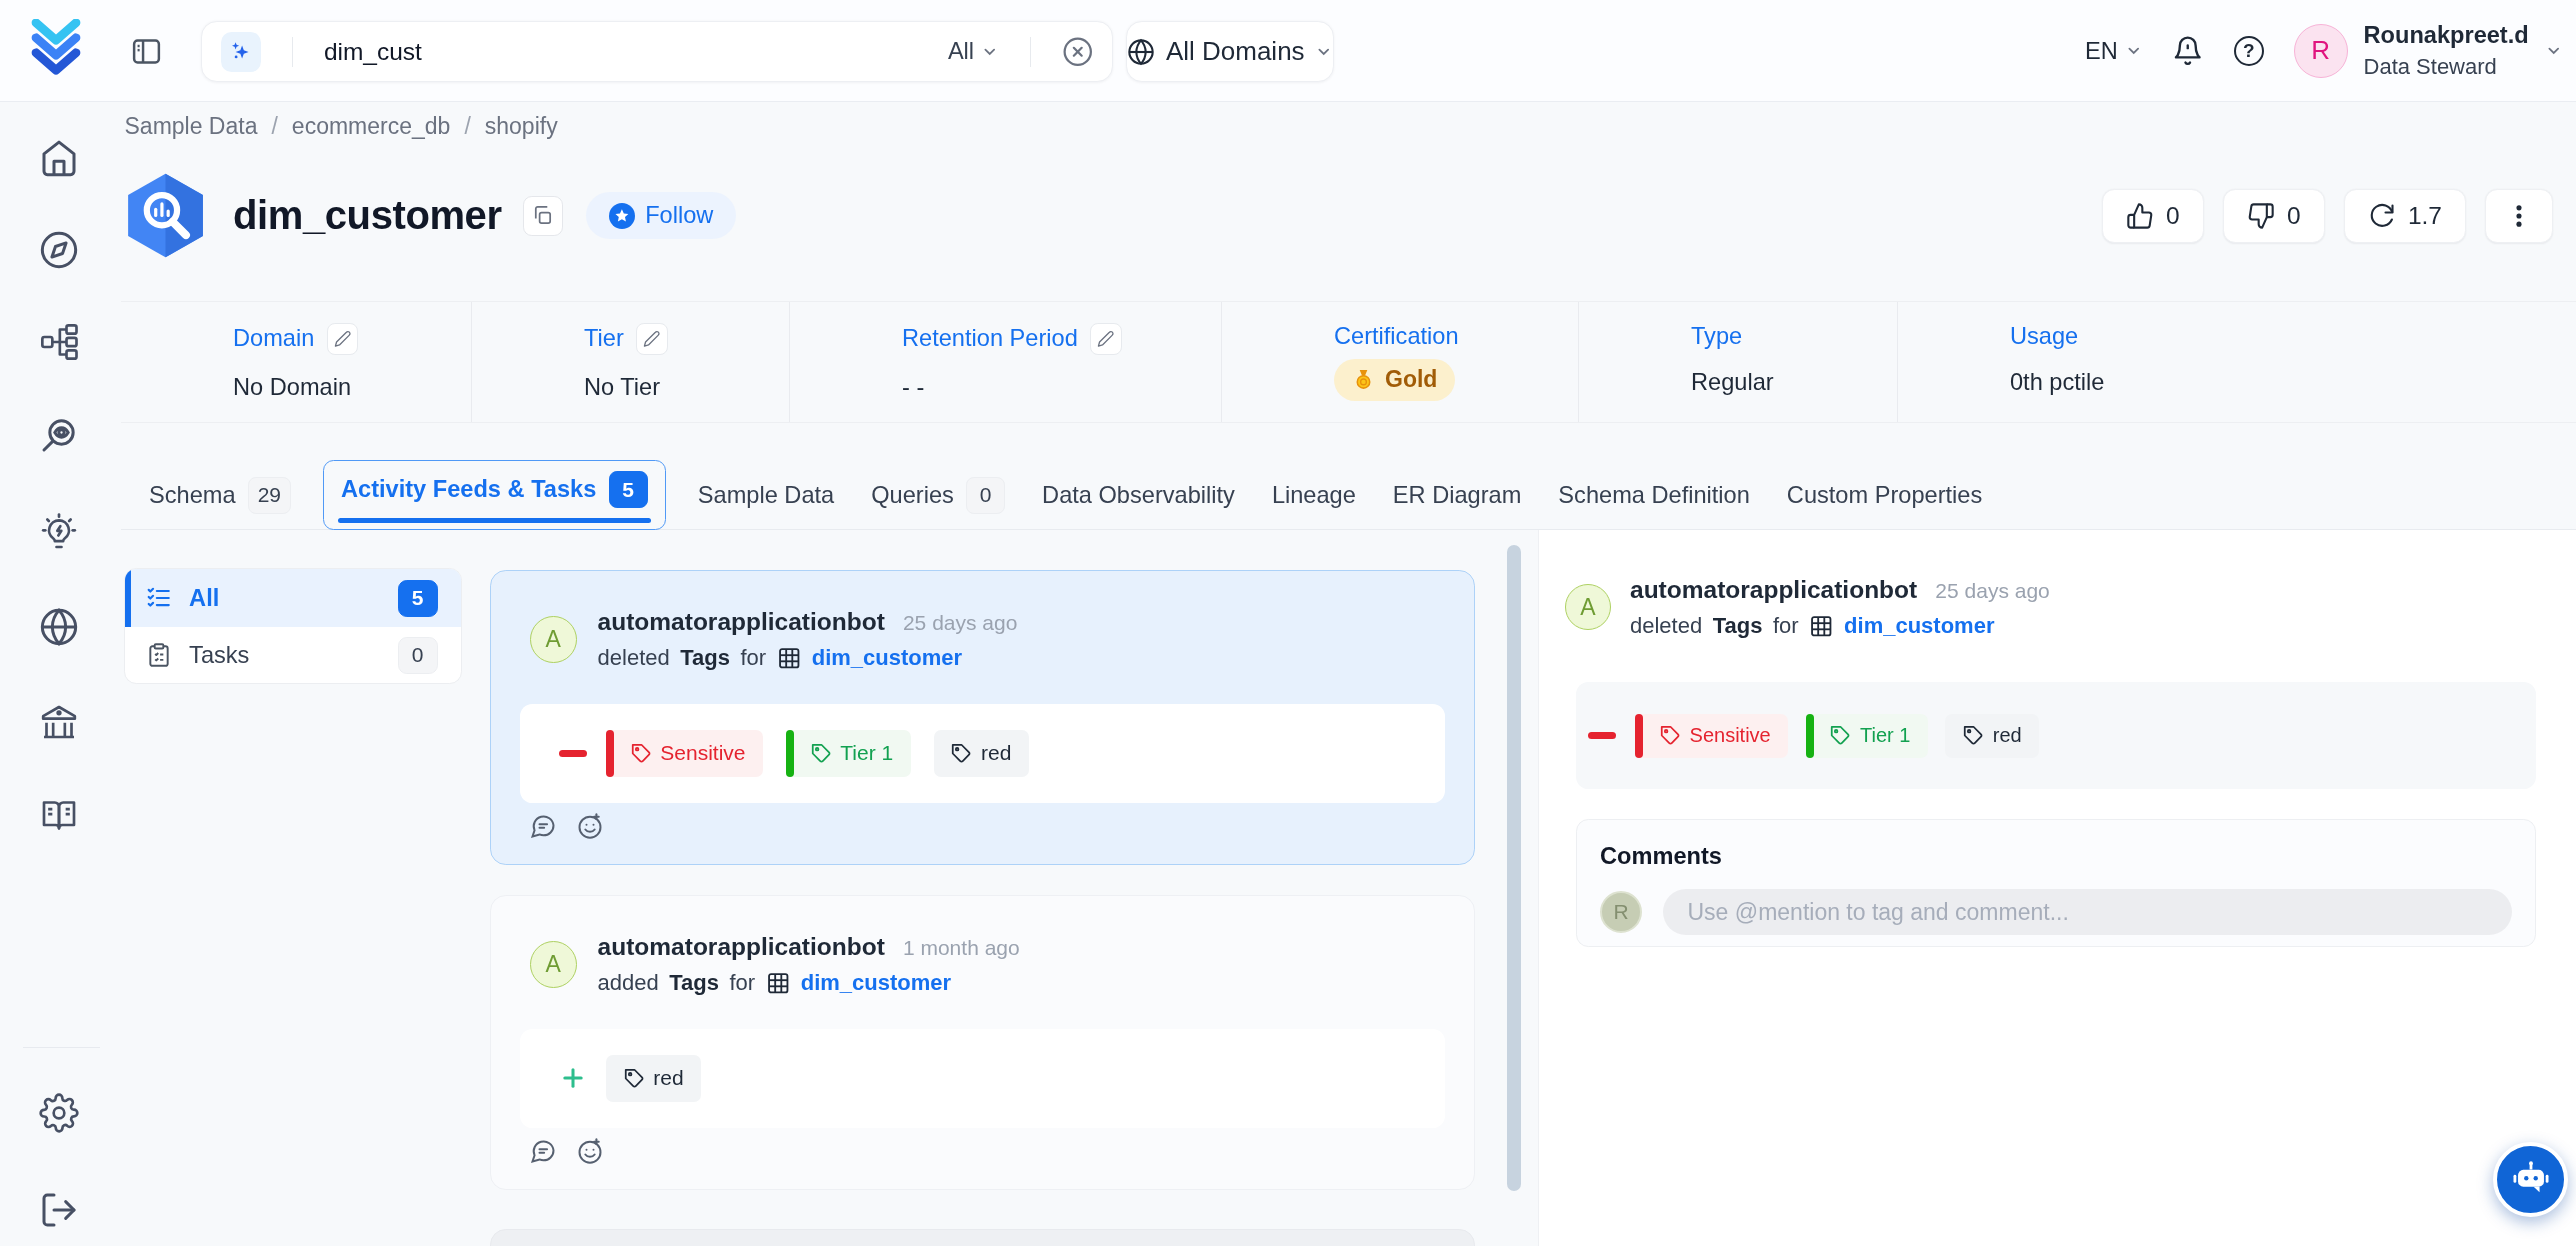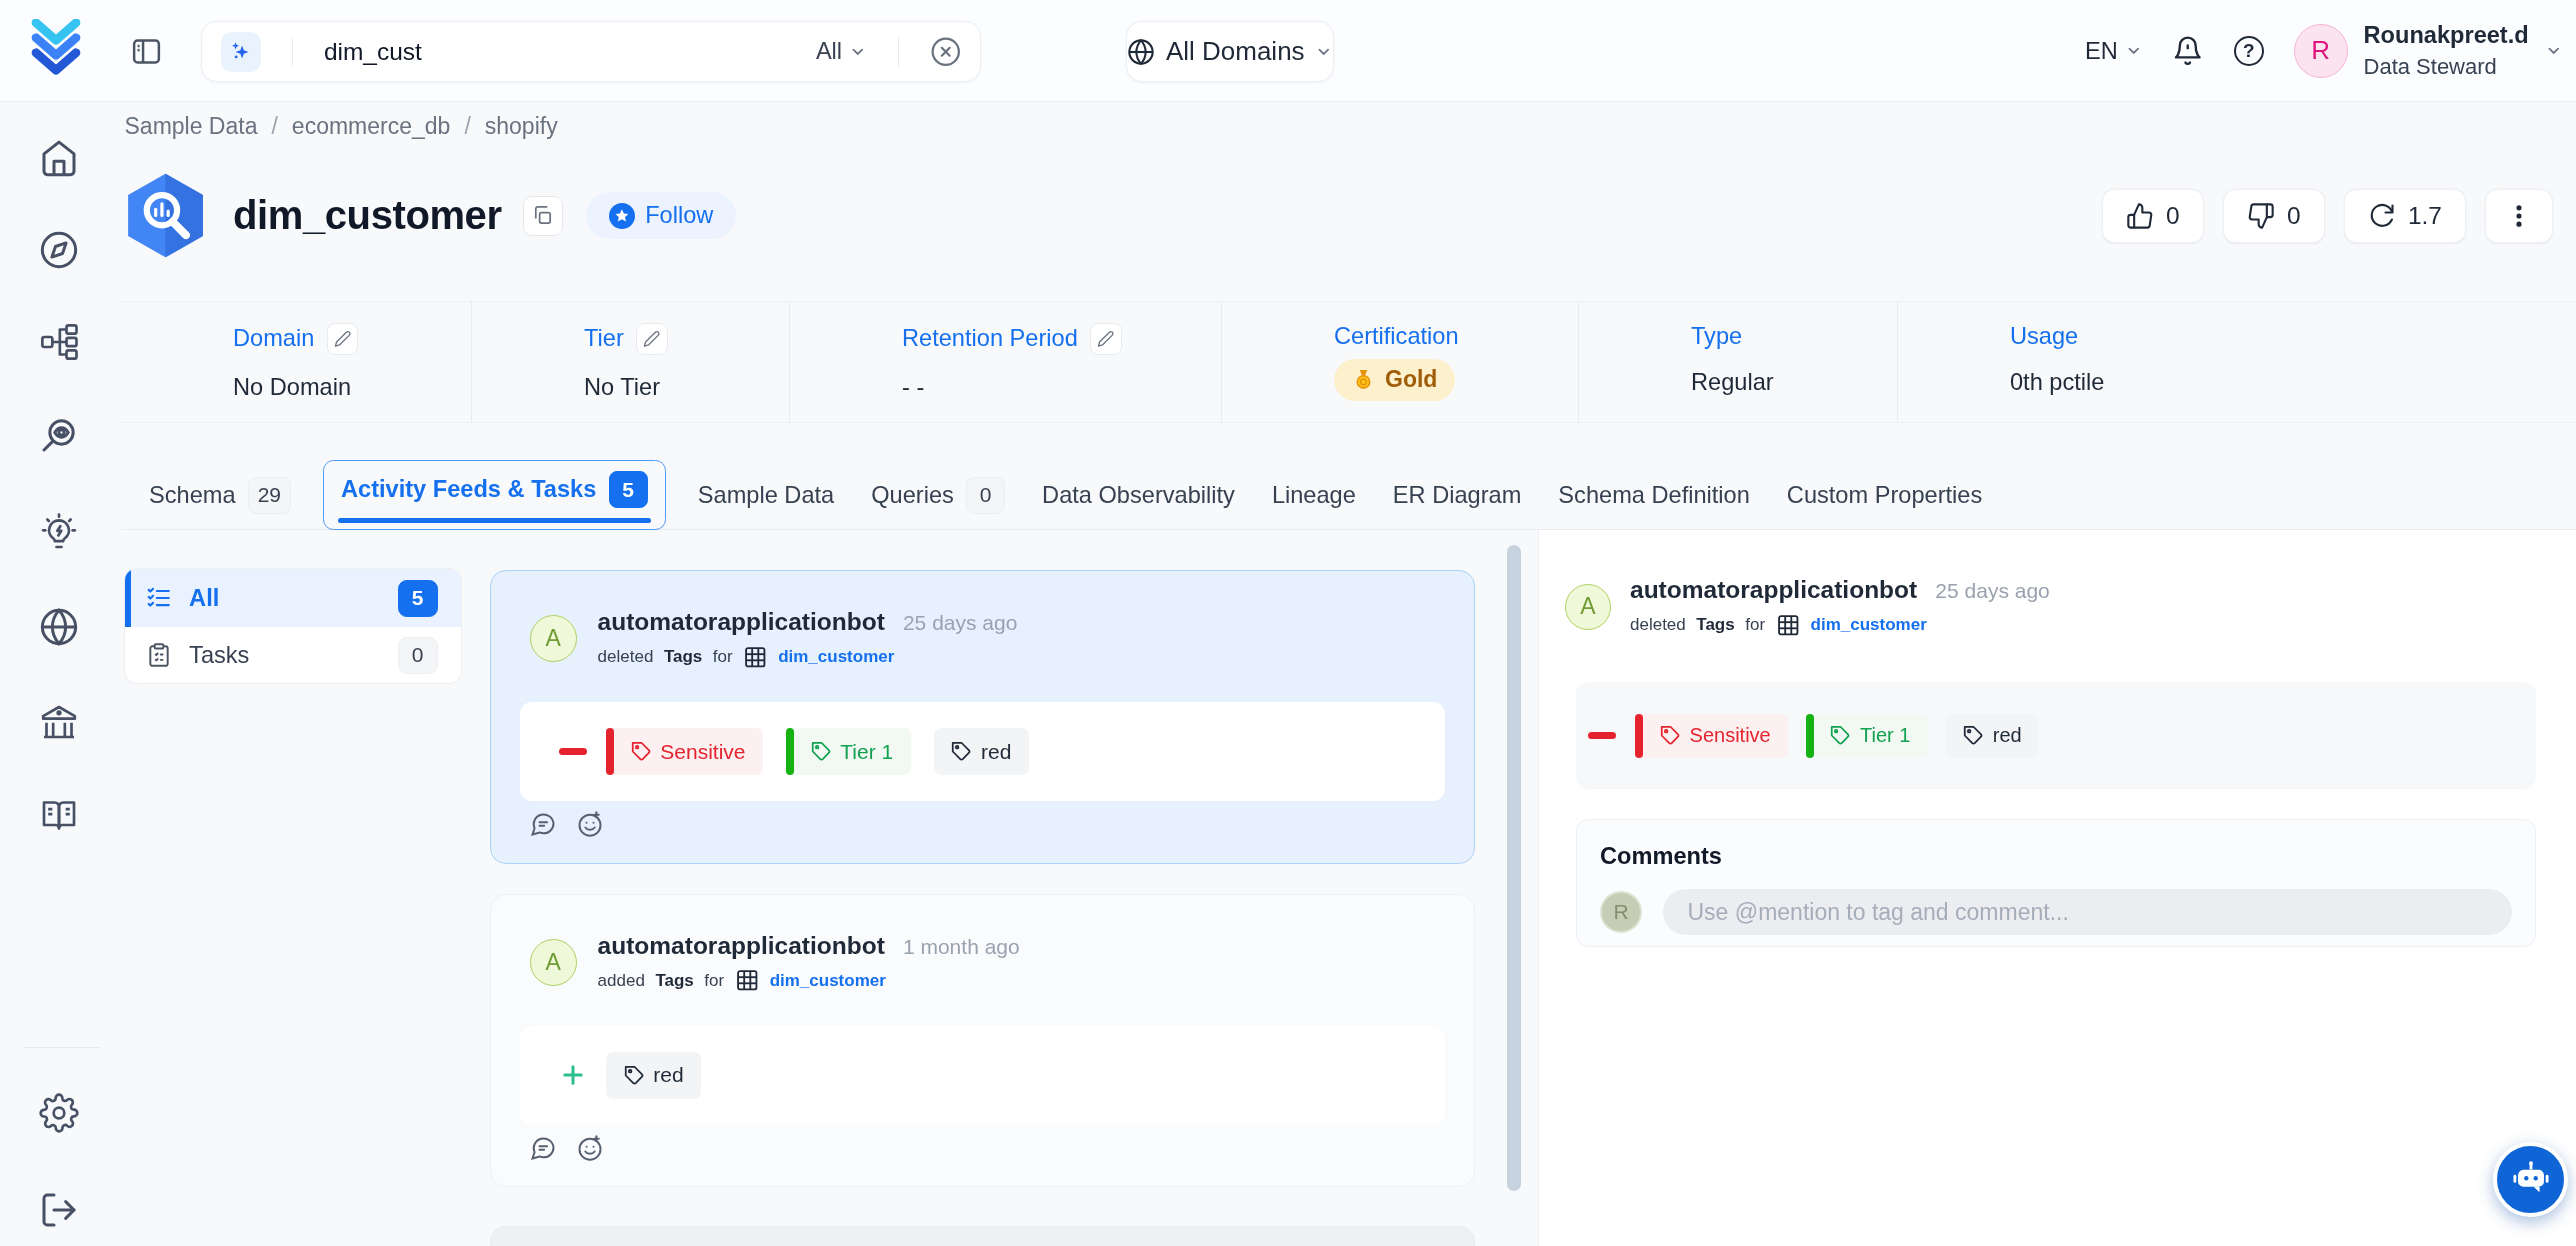--- a/index.html
+++ b/index.html
@@ -5,21 +5,21 @@
   * { box-sizing: border-box; margin: 0; padding: 0; }
   html,body { width:2576px; height:1246px; overflow:hidden;
     font-family:"Liberation Sans", sans-serif; background:#f7f9fb; color:#1f2937; }
   svg { display:block; }
 
   
   .topbar { position:absolute; top:0; left:0; right:0; height:102px; background:#fcfdff;
     border-bottom:0.9px solid #eaedf2; z-index:5; }
   .logo { position:absolute; left:26px; top:19px; width:60px; height:63px; cursor:pointer; }
   .panel-toggle { position:absolute; left:130px; top:35px; width:33px; height:33px; color:#4b5563; }
-  .searchbar { position:absolute; left:201px; top:21px; width:780px; height:61px; background:#fff;
+  .searchbar { position:absolute; left:201px; top:21px; width:912px; height:61px; background:#fff;
     border:0.9px solid #edeff3; border-radius:15.8px; box-shadow:0 0.9px 2.6px rgba(16,24,40,.05);
     display:flex; align-items:center; padding:0 19px; gap:31px; }
   .ai-chip { width:40px; height:40px; border-radius:10.5px; background:#e9f3fd; flex:none;
     display:flex; align-items:center; justify-content:center; }
   .vdiv { width:0.9px; height:30px; background:#e7eaee; flex:none; }
   .search-input { flex:1; border:none; outline:none; background:transparent;
     font:24.5px "Liberation Sans", sans-serif; color:#111827; }
   .scope { display:flex; align-items:center; gap:7px; color:#374151; font-size:23.6px; }
   .chev { width:17.5px; height:17.5px; color:#6b7280; }
   .clear-ic { width:31.5px; height:31.5px; color:#6b7280; }
@@ -107,21 +107,21 @@
   .feed { position:absolute; left:369px; top:40px; width:985px; }
   .card { border-radius:15.8px; padding:37px 29px 24.5px; cursor:pointer; }
   .card.selected { background:#e7f1fd; border:0.9px solid #add2f8; }
   .card.plain { background:#fafbfd; border:0.9px solid #eef0f4; margin-top:30px; }
   .card-head { display:flex; gap:21px; margin:0 9.6px; }
   .cavatar { width:47px; height:47px; border-radius:50%; background:#eff8d8; border:1.8px solid #aed162;
     color:#6f9c33; font-size:23px; display:flex; align-items:center; justify-content:center;
     flex:none; align-self:center; }
   .chl1 { font-size:21px; color:#9aa2af; }
   .author { font-weight:700; font-size:24.5px; color:#1f2937; margin-right:12.3px; }
-  .chl2 { margin-top:8.8px; font-size:17px; color:#374151; display:flex; align-items:center; gap:10.5px; }
+  .chl2 { margin-top:8.8px; font-size:22px; color:#374151; display:flex; align-items:center; gap:10.5px; }
   .bold { font-weight:700; color:#1f2937; }
   .tlink { color:#1570ef; font-weight:600; cursor:pointer; }
   .grid-ic { width:24.5px; height:24.5px; color:#1f2937; }
   .diff-box { margin-top:33px; background:#fff; border-radius:12.3px; height:99px;
     display:flex; align-items:center; padding:0 39px; gap:19px; }
   .minus { width:28px; height:7px; border-radius:3.5px; background:#e5232f; flex:none; }
   .plus-ic { width:28px; height:28px; color:#2dbe8d; flex:none; }
   .tags { display:flex; gap:23px; align-items:center; }
   .tag { position:relative; height:47px; display:inline-flex; align-items:center; gap:8.8px;
     padding:0 17.5px; border-radius:7px; font-size:21px; font-weight:500; white-space:nowrap; }

